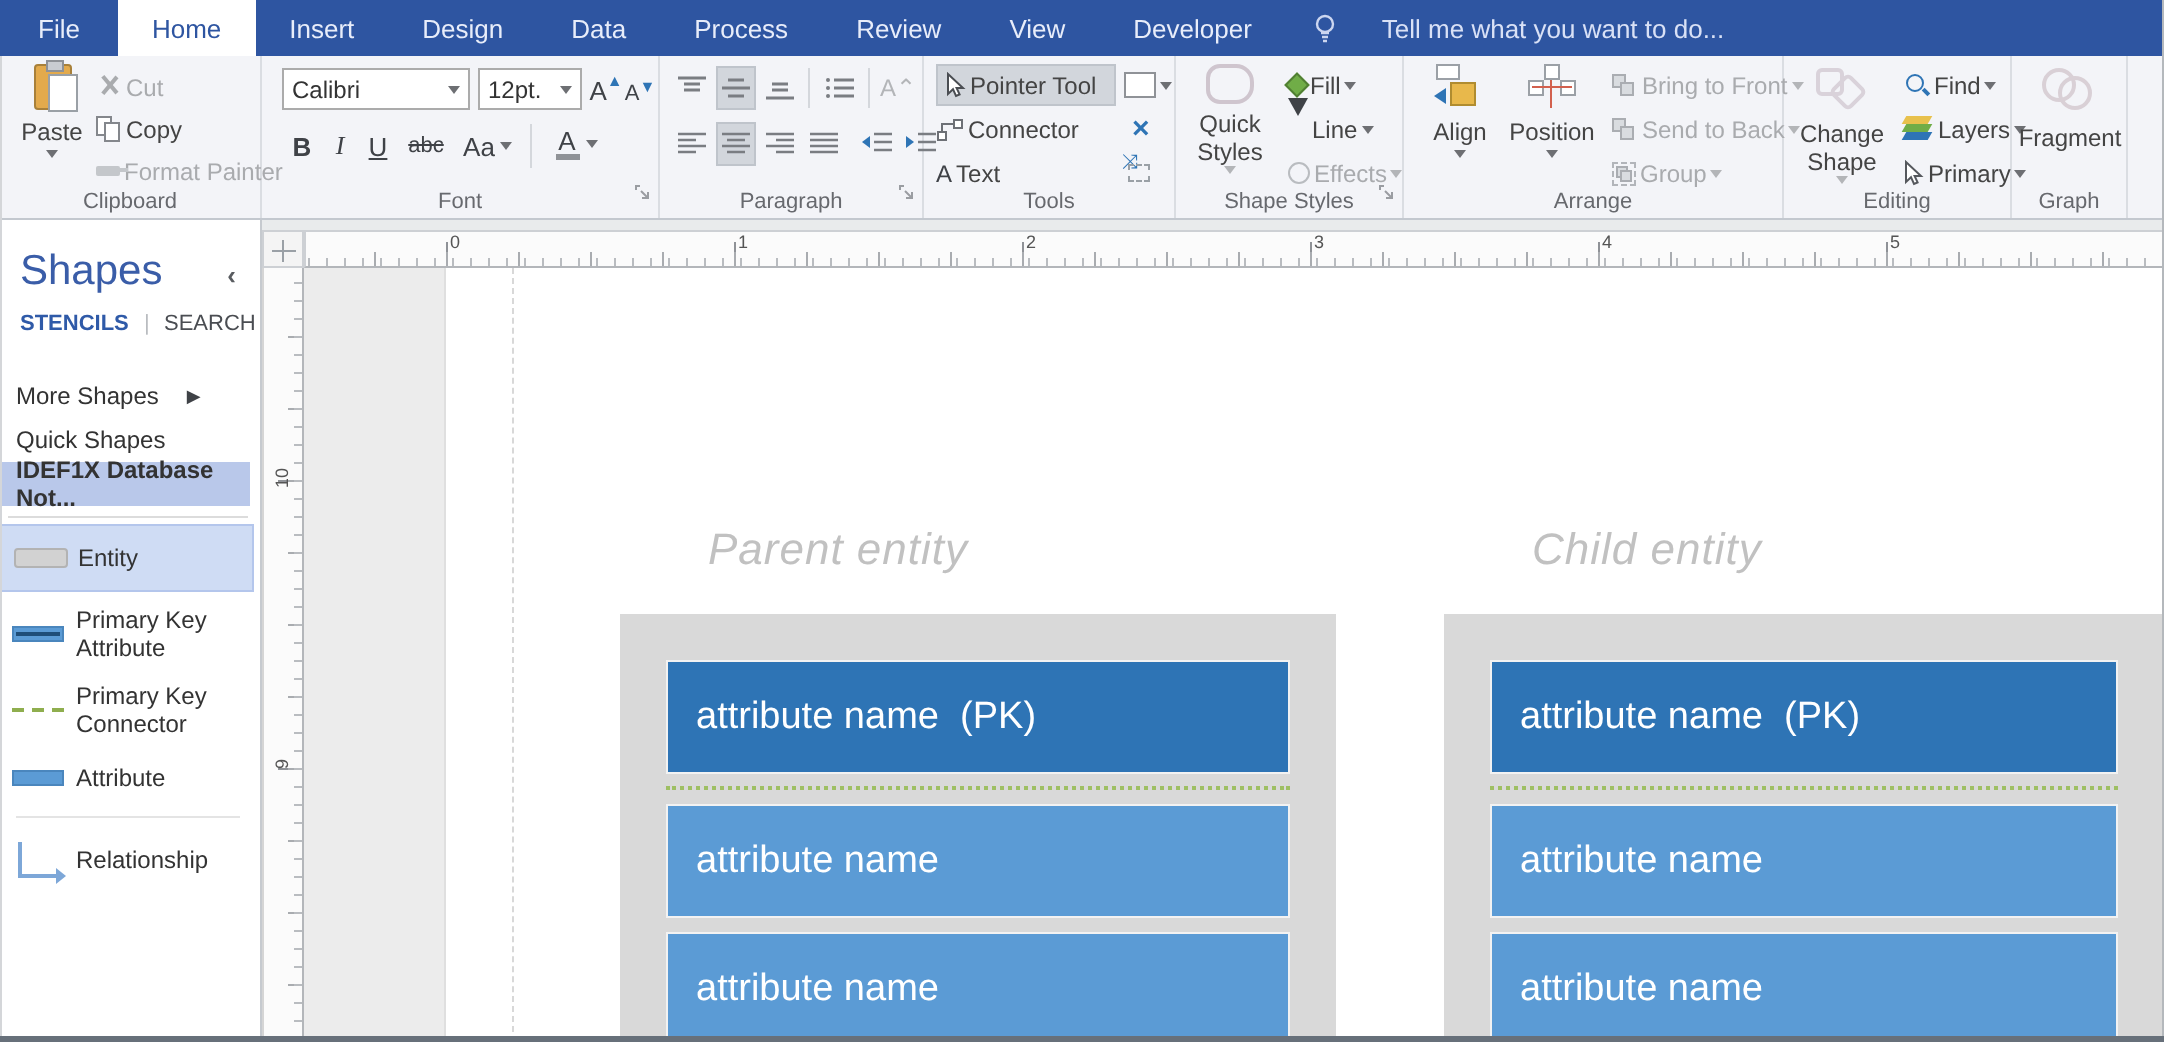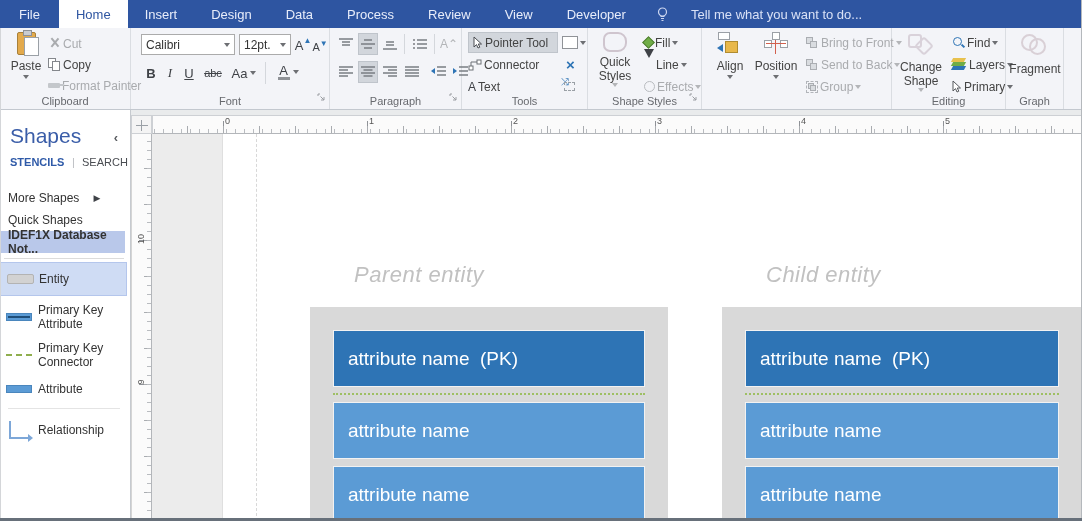--- a/index.html
+++ b/index.html
@@ -391,20 +391,21 @@
             <i></i>
           </span>
         <span>Send to Back</span>
           <span class="caret gray"></span>
       </div>
       <div class="sbtn dis" style="left:104px;top:48px">
         <span class="grp-ic"></span>
         <span>Group</span>
           <span class="caret gray"></span>
       </div>
+      <div class="glabel">Arrange</div>
     </div>
 
     <div class="rgroup" style="left:892px;width:114px">
       <div class="bigbtn dis" style="left:4px;top:4px;width:50px">
         <span class="chg-ic">
             <i></i>
             <i></i>
           </span>
         <span style="margin-top:2px;width:48px">Change Shape</span>
         <span class="caret gray"></span>

